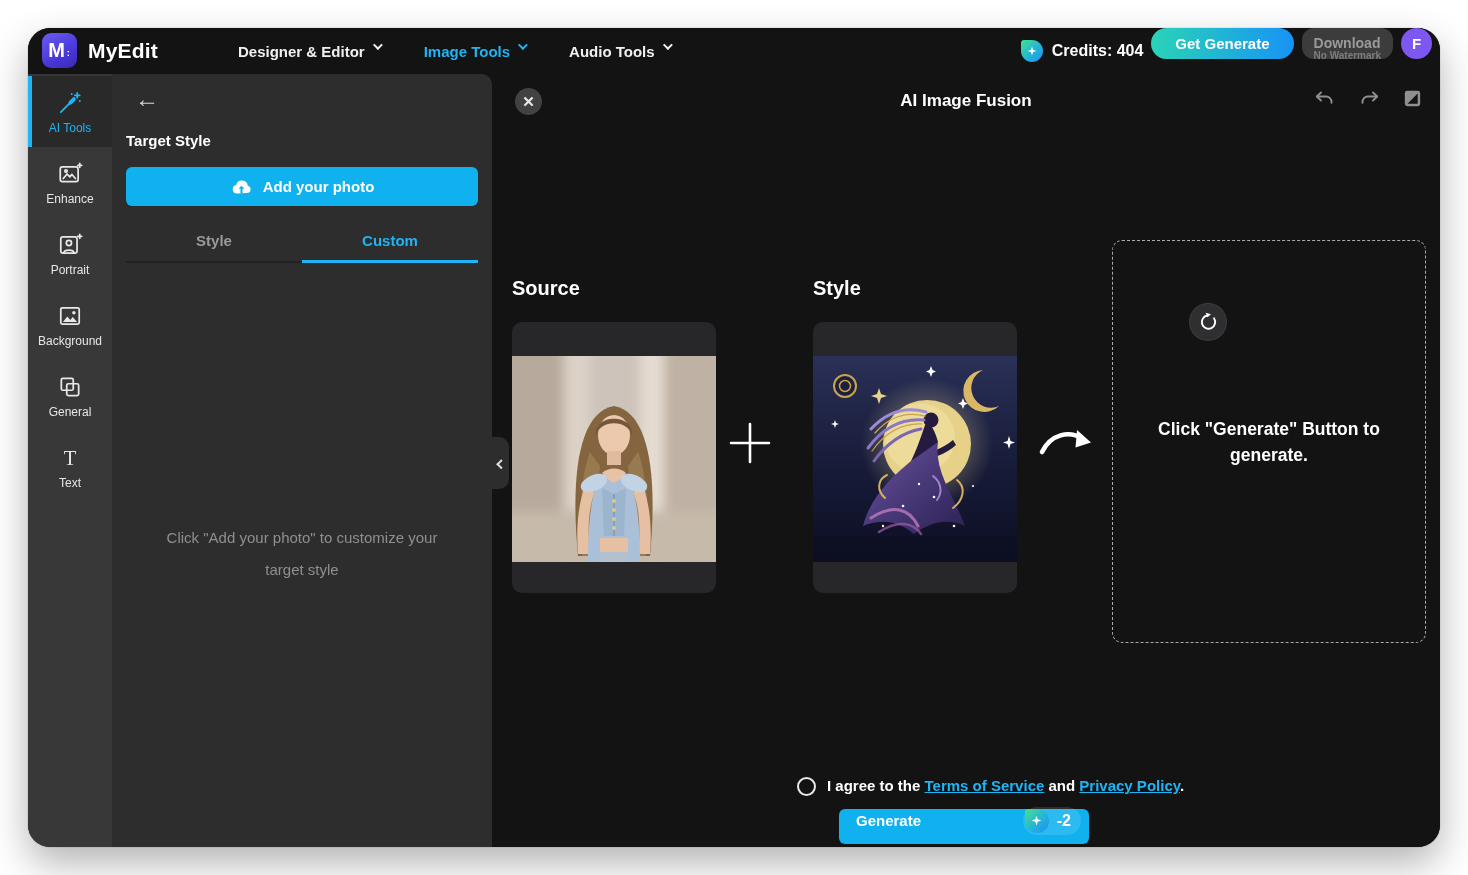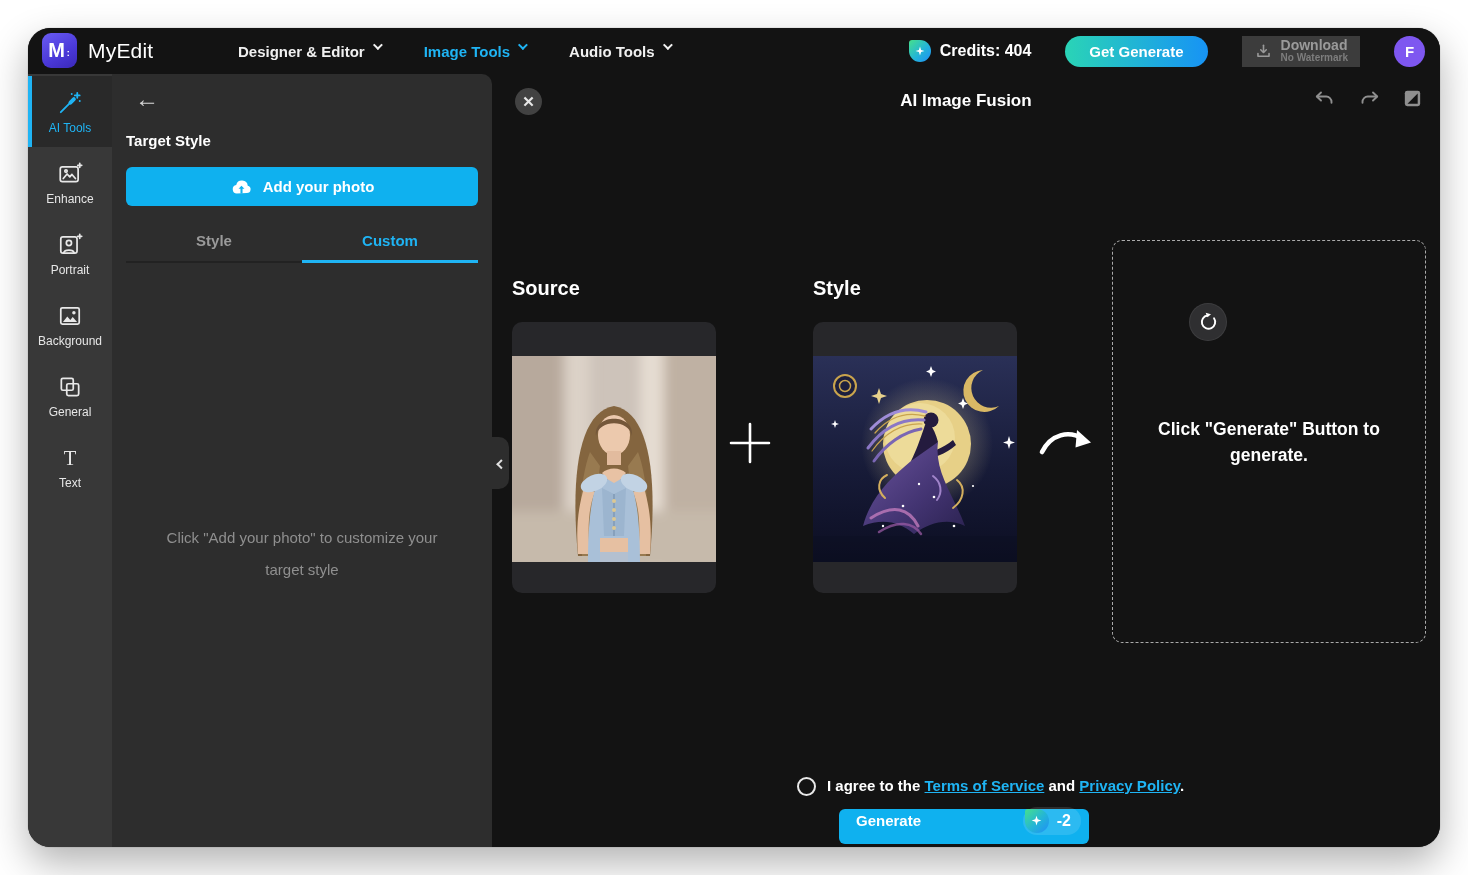--- a/index.html
+++ b/index.html
@@ -15,43 +15,43 @@
   
   .topbar { position: absolute; left: 0; top: 0; right: 0; height: 46px; background: #131313; z-index: 20; }
   .brand { position: absolute; left: 14px; top: 5px; display: flex; align-items: center; gap: 11px; cursor: pointer; }
   .logo-badge {
     width: 35px; height: 35px; border-radius: 9px;
     background: linear-gradient(150deg, #6a5cf2 0%, #4a38d8 60%, #3a28b8 100%);
     display: flex; align-items: center; justify-content: center;
     color: #fff; font-weight: 800; font-size: 20px; letter-spacing: 1px;
   }
   .logo-badge i { font-style: normal; font-size: 9px; margin-left: 1px; transform: translateY(2px); }
-  .brand-name { color: #ffffff; font-size: 21px; font-weight: 400; letter-spacing: .2px; }
+  .brand-name { color: #ffffff; font-size: 21px; font-weight: 700; letter-spacing: .2px; }
 
   .nav { position: absolute; left: 210px; top: 0; height: 46px; display: flex; align-items: center; gap: 44px; }
   .nav-item { display: flex; gap: 8px; color: #f0f0f0; font-size: 15px; font-weight: 700; cursor: pointer; }
   .nav-item.active { color: #1fb4f4; }
   .chev { width: 7px; height: 7px; border-right: 2px solid currentColor; border-bottom: 2px solid currentColor; transform: rotate(45deg) translateY(-2px); }
 
-  .top-right { position: absolute; right: 15px; top: 0; height: 46px; display: flex; align-items: center; gap: 34px; }
+  .top-right { position: absolute; right: 8px; top: 0; height: 46px; display: flex; gap: 8px; }
   .credits { display: flex; align-items: center; gap: 9px; color: #ffffff; font-size: 16px; font-weight: 600; }
   .credit-drop {
     width: 22px; height: 22px; border-radius: 3px 50% 50% 50%;
     background: linear-gradient(135deg, #46e08c 0%, #23b4d8 55%, #1f8ef7 100%);
     display: flex; align-items: center; justify-content: center; flex: 0 0 auto;
   }
   .credit-drop.small { width: 24px; height: 24px; }
   .btn-get-credits {
     height: 31px; padding: 0 24px; border: none; border-radius: 16px;
     background: linear-gradient(90deg, #2ad4b6, #1793f5);
     color: #fff; font-size: 15px; font-weight: 800; font-family: inherit; cursor: pointer;
   }
   .btn-download {
-    height: 31px; padding: 0 12px; border: none; border-radius: 0; background: #3c3c3c;
-    display: flex; align-items: center; gap: 8px; cursor: default; font-family: inherit;
+    height: 31px; padding: 0 12px; border: none; border-radius: 12px; background: #3c3c3c;
+    display: flex; align-items: center; gap: 8px; cursor: default; font-family: inherit; flex-direction: column;
   }
   .btn-download .dl-lines { display: flex; flex-direction: column; align-items: flex-start; line-height: 1.05; }
   .dl-main { color: #9a9a9a; font-size: 14px; font-weight: 800; }
   .dl-sub { color: #7d7d7d; font-size: 10px; font-weight: 600; }
   .avatar {
     width: 31px; height: 31px; border-radius: 50%; background: #7e57f0;
     color: #fff; font-size: 15px; font-weight: 700;
     display: flex; align-items: center; justify-content: center; cursor: pointer;
   }
 

